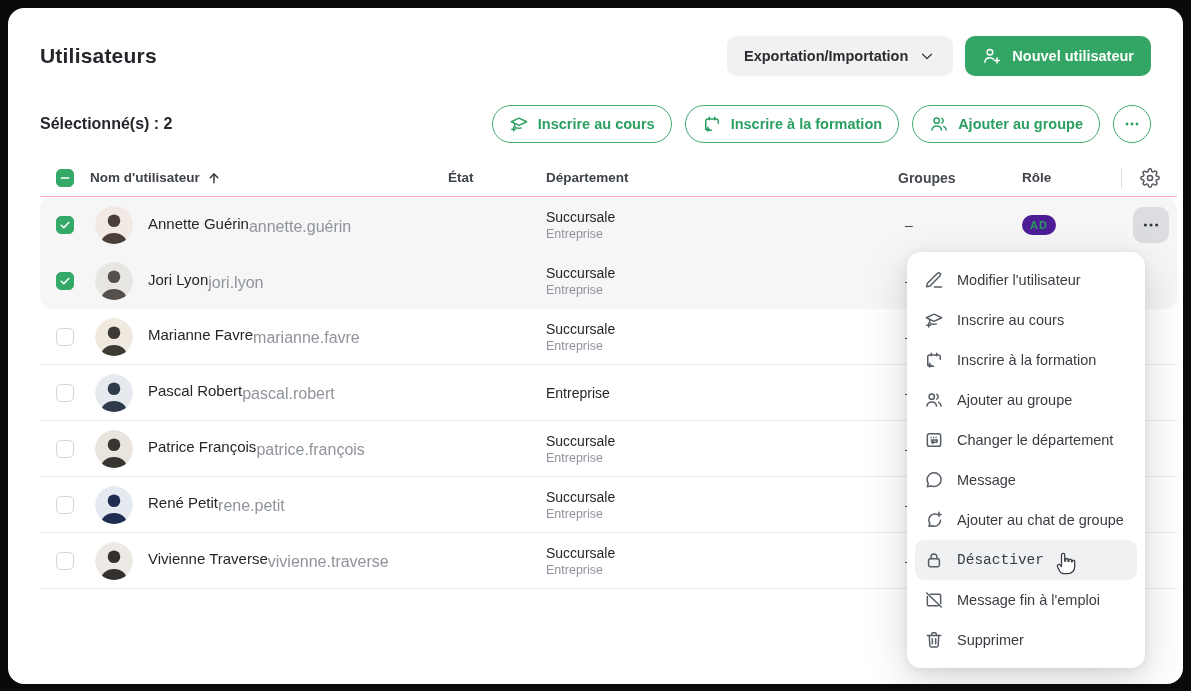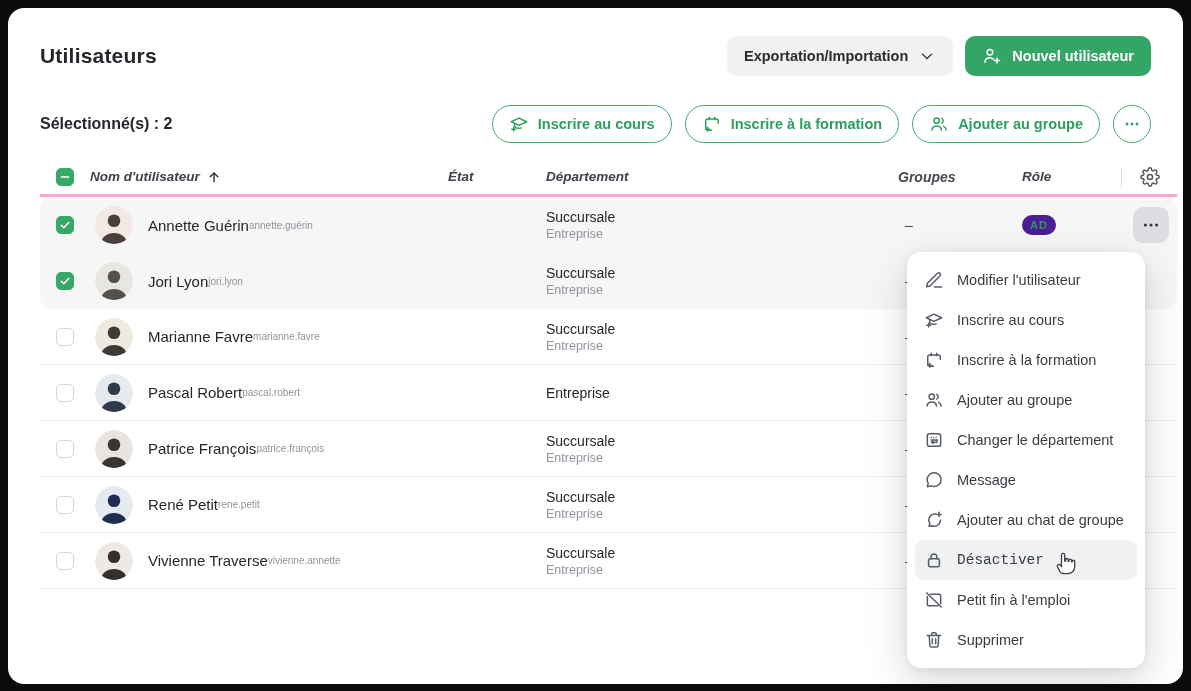--- a/index.html
+++ b/index.html
@@ -39,21 +39,21 @@
   }
   .btn-outline.round { width:38px; padding:0; justify-content:center; }
 
   
   .table { margin:16px 32px 0 32px; width:1137px; }
   .thead, .row {
     display:grid;
     grid-template-columns:48px 352px 100px 350px 125px 100px 62px;
     align-items:center;
   }
-  .thead { height:38px; border-bottom:3px solid #f9a8d4;font-style:italic; }
+  .thead { height:38px; border-bottom:1px solid #f9a8d4; }
   .th { font-size:13.5px; font-weight:700; color:#3e424a; }
   .c-check { padding-left:16px; display:flex; align-items:center; }
   .thead .c-name { display:flex; align-items:center; gap:7px; padding-left:2px; }
   .th.c-state { padding-left:8px; }
   .th.c-dept  { padding-left:6px; }
   .th.c-groups{ padding-left:8px; }
   .th.c-role  { padding-left:7px; }
   .c-actions { display:flex; align-items:center; height:100%; }
   .thead .c-actions { padding-left:6px; padding-right:17px; }
   .vdiv { width:1px; height:20px; background:#dcdee1; }
@@ -69,21 +69,21 @@
     width:18px; height:18px; border-radius:5px; border:1.5px solid #d4d6da; background:#fff;
     display:flex; align-items:center; justify-content:center; cursor:pointer; color:#fff;
   }
   .checkbox.checked, .checkbox.indeterminate { background:#35a967; border-color:#35a967; }
 
   .c-name { display:flex; align-items:center; gap:15px; padding-left:7px; }
   .avatar { width:38px; height:38px; border-radius:50%; overflow:hidden; flex:none; }
   .avatar svg { display:block; }
   .name-wrap { display:flex; flex-direction:row; }
   .name { font-size:15px; color:#24262b; }
-  .username { font-size:10px; color:#8f939b; margin-top:3px; }
+  .username { font-size:16px; color:#8f939b; margin-top:3px; }
 
   .c-dept { display:flex; flex-direction:column; justify-content:center; padding-left:6px; }
   .dept { font-size:14px; color:#24262b; }
   .dept-sub { font-size:12.5px; color:#8f939b; margin-top:2px; }
 
   .c-groups { font-size:14px; color:#45494f; padding-left:15px; }
   .c-role { padding-left:7px; display:flex; align-items:center; }
   .badge {
     background:#4c1d95; color:#2d9a5f; font-size:11px; font-weight:700; letter-spacing:1px;
     padding:4px 8px 3px 8px; border-radius:10px; line-height:1.2;
@@ -421,21 +421,21 @@
     <div class="c-name">
       <span class="avatar">
               <svg viewBox="0 0 38 38">
                 <circle cx="19" cy="19" r="19" fill="#edeae6"></circle>
                 <circle cx="19" cy="14.8" r="6.3" fill="#33302e"></circle>
                 <path d="M5.8 38c.6-6.8 6-11 13.2-11s12.6 4.2 13.2 11z" fill="#33302e"></path>
               </svg>
             </span>
       <span class="name-wrap">
         <span class="name">Vivienne Traverse</span>
-        <span class="username">vivienne.annette</span>
+        <span class="username">vivienne.traverse</span>
       </span>
     </div>
     <div class="c-state"></div>
     <div class="c-dept">
       <span class="dept">Succursale</span>
       <span class="dept-sub">Entreprise</span>
     </div>
     <div class="c-groups">–</div>
     <div class="c-role"></div>
     <div class="c-actions"></div>
@@ -529,21 +529,21 @@
     <span class="mi-label">Désactiver</span>
   </div>
 
   <div class="menu-item">
     <span class="icon">
             <svg viewBox="0 0 24 24" fill="none" stroke="currentColor" stroke-width="1.8" stroke-linecap="round" stroke-linejoin="round">
               <path d="M7.6 5H18a2 2 0 0 1 2 2v9.6M17 19H6a2 2 0 0 1-2-2V7.7"></path>
               <path d="M3.3 3.5l17.4 17"></path>
             </svg>
           </span>
-    <span class="mi-label">Petit fin à l'emploi</span>
+    <span class="mi-label">Message fin à l'emploi</span>
   </div>
 
   <div class="menu-item">
     <span class="icon">
             <svg viewBox="0 0 24 24" fill="none" stroke="currentColor" stroke-width="1.8" stroke-linecap="round" stroke-linejoin="round">
               <path d="M4 6.6h16"></path>
               <path d="M9.2 6.6V4.9a1.5 1.5 0 0 1 1.5-1.5h2.6a1.5 1.5 0 0 1 1.5 1.5v1.7"></path>
               <path d="M6.3 6.6l.7 12a2 2 0 0 0 2 1.9h6a2 2 0 0 0 2-1.9l.7-12"></path>
               <path d="M10 10.6v5.8M14 10.6v5.8"></path>
             </svg>

